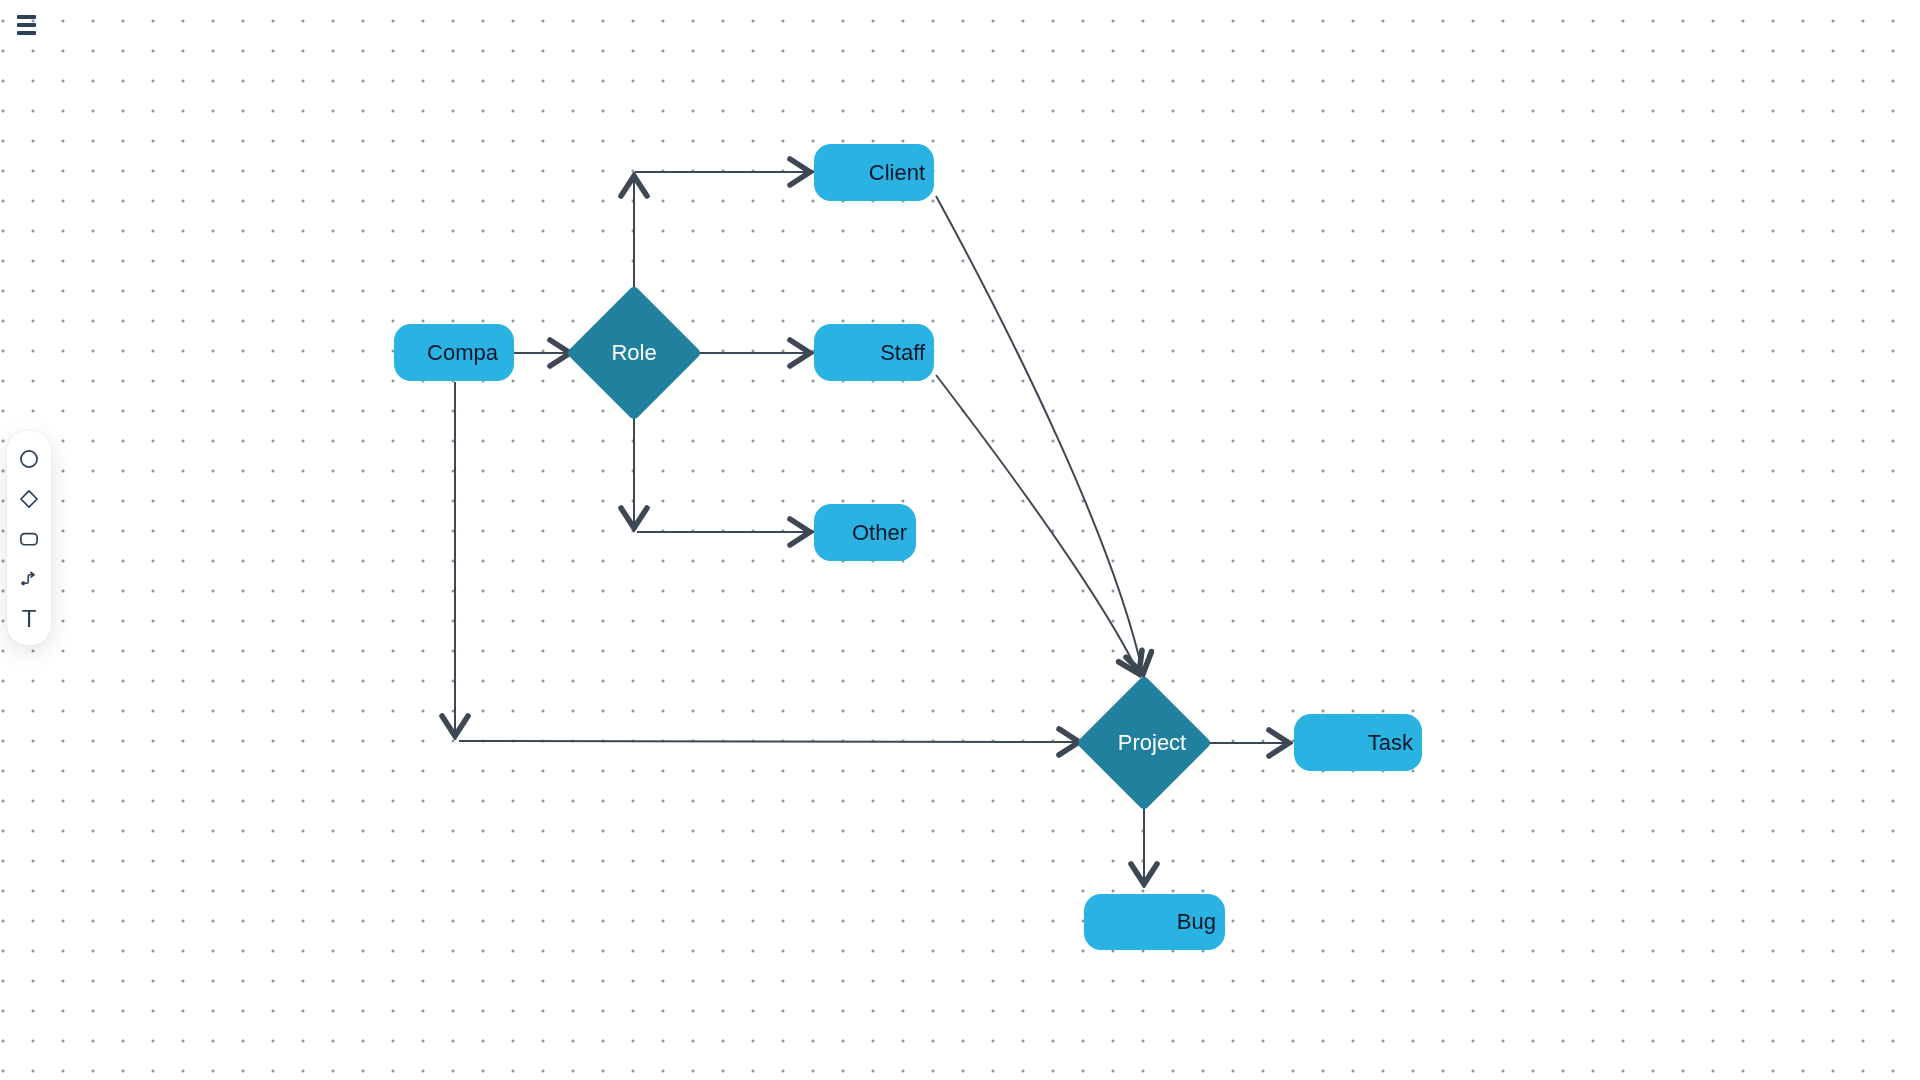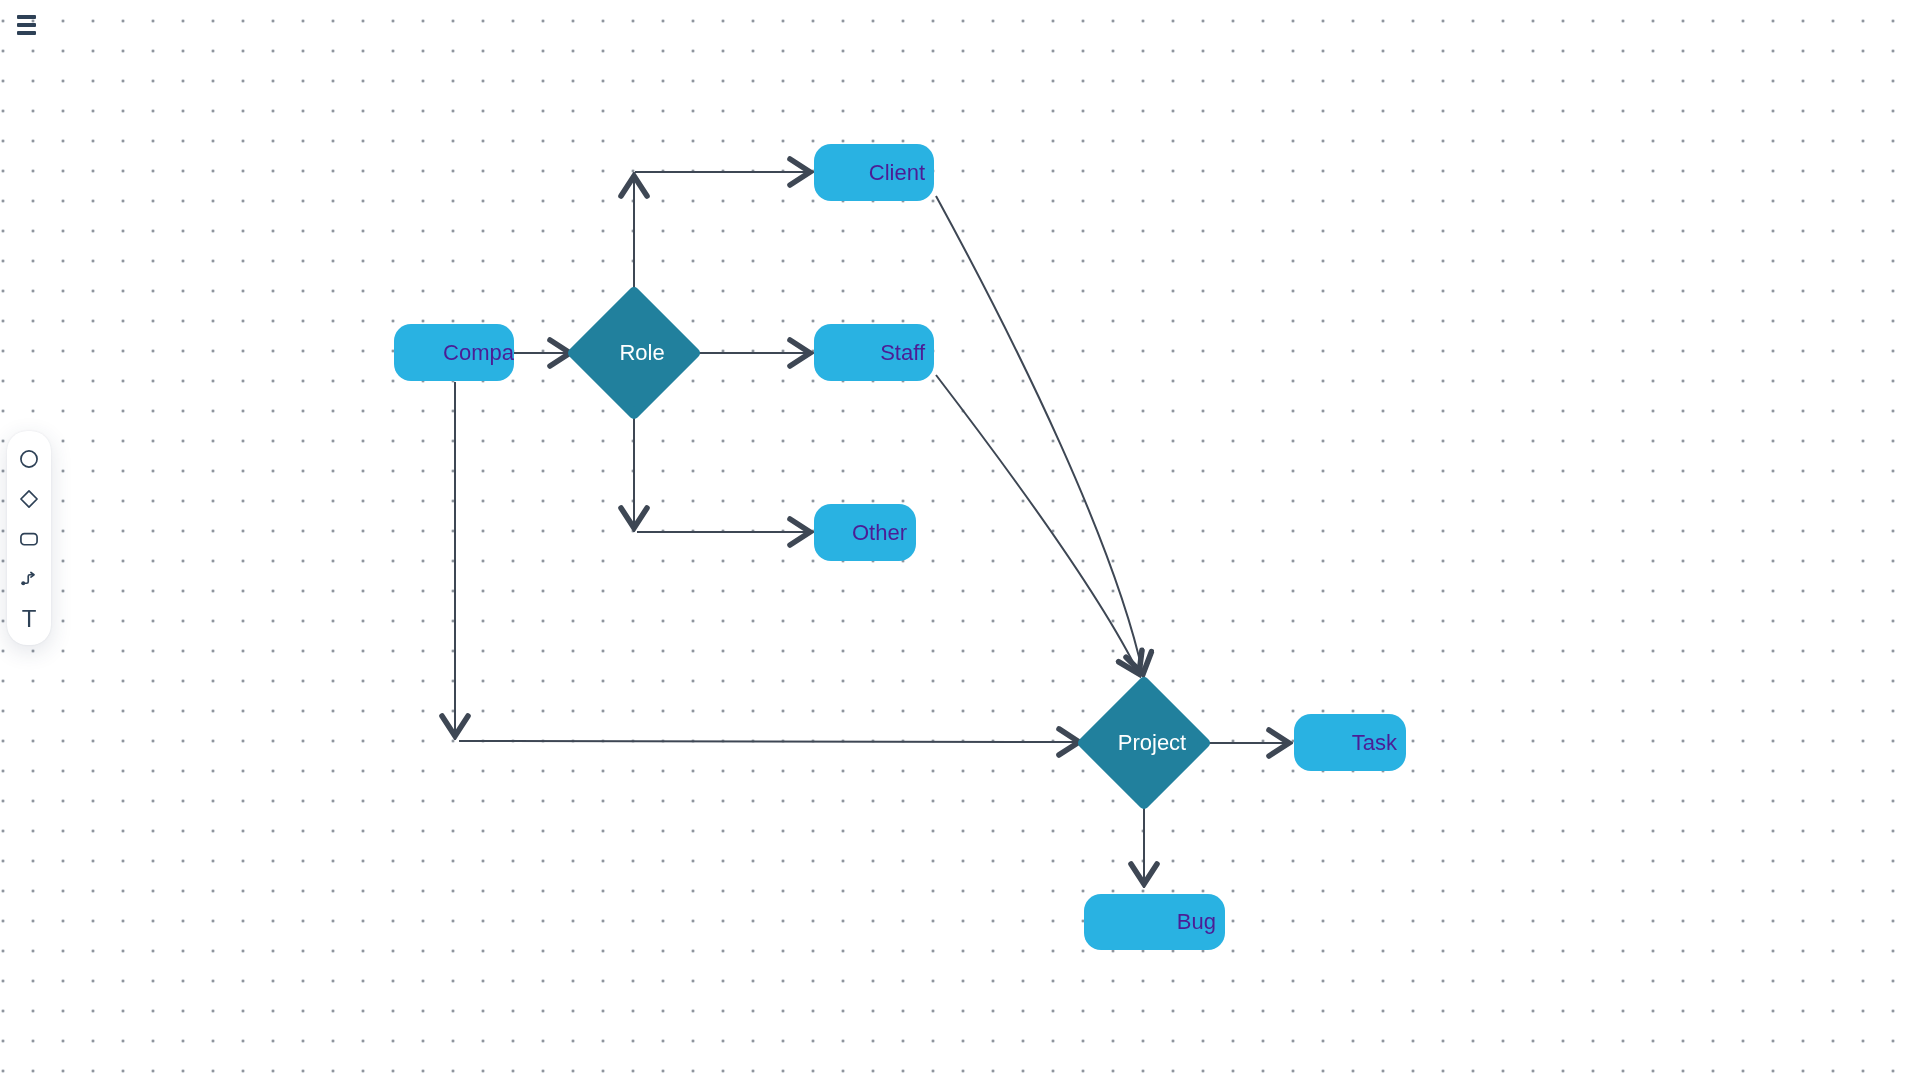--- a/index.html
+++ b/index.html
@@ -9,24 +9,24 @@
     background-color:#ffffff;
     background-image:radial-gradient(circle, #8f959d 1px, #d9dce0 1.6px, rgba(255,255,255,0) 2.3px);
     background-size:30px 30px;
     background-position:-12px 6px;
   }
   svg.wires{position:absolute;left:0;top:0;width:1920px;height:1080px;}
   .edge{fill:none;stroke:#3e4754;stroke-width:2;}
   .node{
     position:absolute;background:#29b2e2;border-radius:17px;
     display:flex;align-items:center;justify-content:flex-end;
-    color:#4c1d95;font-size:22px;overflow:hidden;cursor:move;
+    color:#0f172a;font-size:22px;overflow:hidden;cursor:move;
   }
   .node .lbl{padding-right:9px;white-space:nowrap;}
-  .node.flush .lbl{padding-right:0;}
+  .node.flush .lbl{padding-right:16px;}
   .diamond-label{
     position:absolute;transform:translate(-50%,-50%);
     color:#ffffff;font-size:22px;white-space:nowrap;pointer-events:none;
   }
   .hamburger{
     position:absolute;left:15px;top:13px;width:26px;height:24px;
     background:transparent;border:none;cursor:pointer;padding:2px;
     display:flex;flex-direction:column;justify-content:space-between;
   }
   .hamburger span{display:block;width:19px;height:3.8px;background:#2e4156;border-radius:1px;}
@@ -82,29 +82,29 @@
   </div>
 
   <div class="node" style="left:814px;top:324px;width:120px;height:57px;">
     <span class="lbl">Staff</span>
   </div>
 
   <div class="node" style="left:814px;top:504px;width:102px;height:57px;">
     <span class="lbl">Other</span>
   </div>
 
-  <div class="node" style="left:1294px;top:714px;width:112px;height:57px;">
+  <div class="node" style="left:1294px;top:714px;width:128px;height:57px;">
     <span class="lbl">Task</span>
   </div>
 
   <div class="node" style="left:1084px;top:894px;width:141px;height:56px;">
     <span class="lbl">Bug</span>
   </div>
 
-  <div class="diamond-label" style="left:634px;top:353px;margin-left:8px;">Role</div>
+  <div class="diamond-label" style="left:634px;top:353px;">Role</div>
   <div class="diamond-label" style="left:1152px;top:743px;">Project</div>
 
   <button class="hamburger" aria-label="menu">
     <span></span>
     <span></span>
     <span></span>
   </button>
 
   <div class="toolbar">
     <button class="tool" aria-label="ellipse tool">

